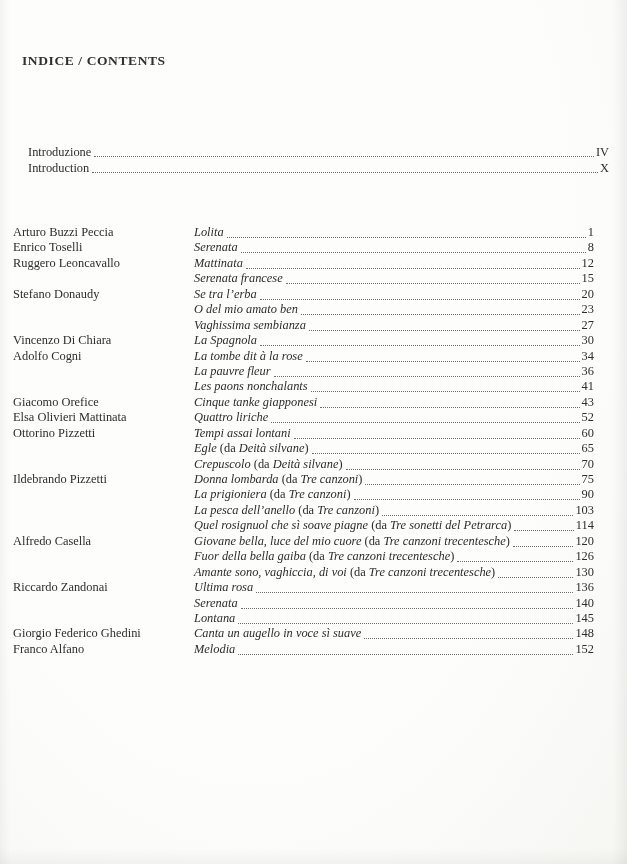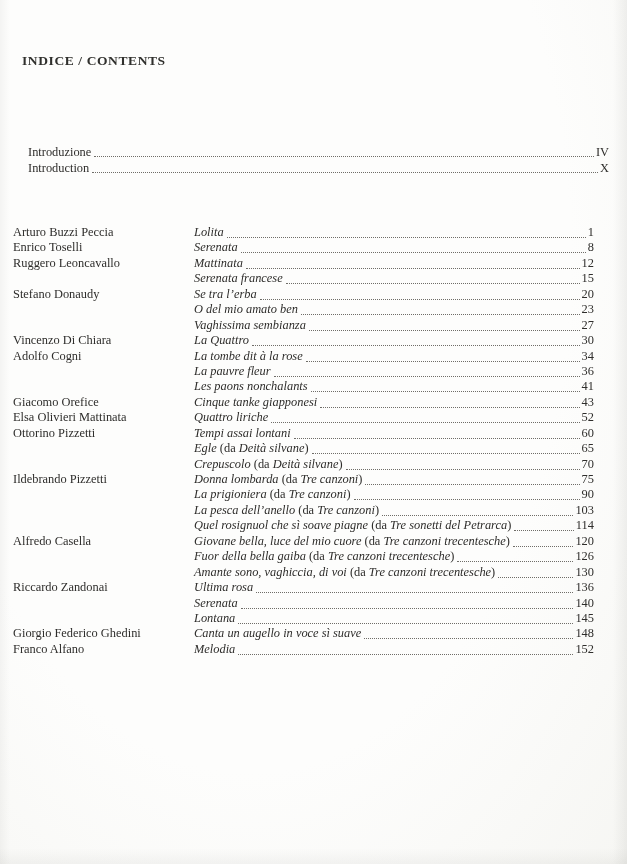--- a/index.html
+++ b/index.html
@@ -117,21 +117,21 @@
         <span class="pnum">23</span>
       </div>
       <div class="row">
         <span class="composer"></span>
         <span class="work-title"><span class="it">Vaghissima sembianza</span></span>
         <span class="leader"></span>
         <span class="pnum">27</span>
       </div>
       <div class="row">
         <span class="composer">Vincenzo Di Chiara</span>
-        <span class="work-title"><span class="it">La Quattro</span></span>
+        <span class="work-title"><span class="it">La Spagnola</span></span>
         <span class="leader"></span>
         <span class="pnum">30</span>
       </div>
       <div class="row">
         <span class="composer">Adolfo Cogni</span>
         <span class="work-title"><span class="it">La tombe dit à la rose</span></span>
         <span class="leader"></span>
         <span class="pnum">34</span>
       </div>
       <div class="row">

